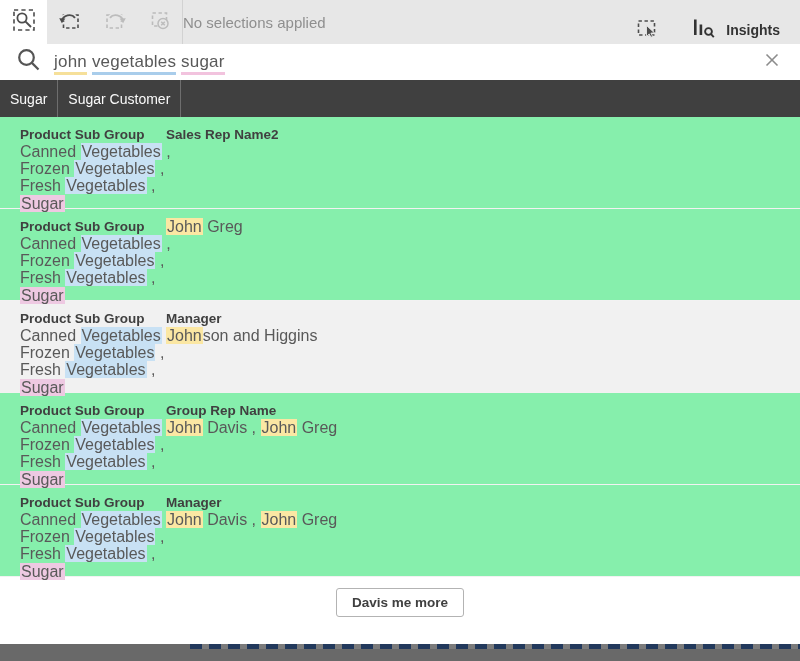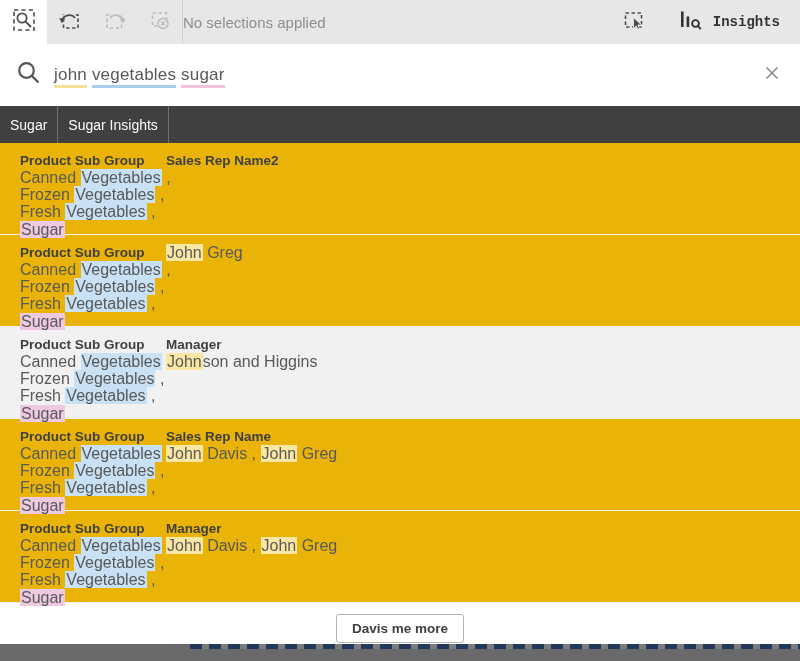--- a/index.html
+++ b/index.html
@@ -7,34 +7,34 @@
   body {
     width:800px; height:661px; overflow:hidden; position:relative;
     font-family:"Liberation Sans", sans-serif; background:#ffffff;
   }
   
   .toolbar { height:44px; background:#e7e7e7; display:flex; align-items:stretch; }
   .tb-btn { width:45px; display:flex; align-items:center; justify-content:center; cursor:pointer; }
   .tb-btn.active { width:47px; background:#ffffff; }
   .tb-divider { width:1px; background:#d2d2d2; }
   .tb-status { display:flex; align-items:center; font-size:15px; color:#8f8f8f; flex:1; }
-  .tb-right { display:flex; align-items:center;font-family:Liberation Mono, monospace; }
+  .tb-right { display:flex; align-items:flex-end; }
   .tb-insights { display:flex; align-items:center; gap:8px; padding:0 20px; cursor:pointer; }
   .tb-insights .lbl { font-size:14px; font-weight:bold; color:#333333; }
   
-  .search-bar { height:62px; background:#ffffff; display:flex; align-items:center; padding:0 16px;border-radius:16px; }
+  .search-bar { height:36px; background:#ffffff; display:flex; align-items:center; padding:0 16px;border-radius:16px; }
   .search-terms { margin-left:12px; font-size:17px; color:#595959; letter-spacing:0.2px; }
   .term { border-bottom:3px solid transparent; padding-bottom:1px; }
   .search-clear { margin-left:auto; display:flex; align-items:center; padding:4px; cursor:pointer; }
   
   .suggestion-bar { height:37px; background:#404040; display:flex; align-items:stretch; }
   .tab { display:flex; align-items:center; padding:0 10px; color:#fafafa; font-size:14px;
          border-right:1px solid #6e6e6e; cursor:pointer; white-space:nowrap; }
   
-  .results { background:#eab308; }
+  .results { background:#86efac; }
   .row { display:flex; height:92px; padding:9px 0 0 20px; border-bottom:1px solid #f2f2f2; cursor:pointer; }
   .row.hovered { background:#f1f1f1; }
   .col1 { width:146px; }
   .col2 { flex:1; }
   .hdr { font-weight:bold; color:#404040; font-size:13.5px; line-height:17px; }
   .line { color:#595959; font-size:16px; line-height:17.2px; white-space:nowrap; }
   .hl { padding:0 1px; }
   
   .show-more-wrap { display:flex; justify-content:center; padding-top:11px; background:#ffffff; }
   .show-more { background:#ffffff; border:1px solid #b3b3b3; border-radius:3px; padding:6px 15px;
@@ -128,21 +128,21 @@
       <svg width="16" height="16" viewBox="0 0 16 16">
         <line x1="2.5" y1="2.5" x2="13.5" y2="13.5" stroke="#8c8c8c" stroke-width="1.6"></line>
         <line x1="13.5" y1="2.5" x2="2.5" y2="13.5" stroke="#8c8c8c" stroke-width="1.6"></line>
       </svg>
     </span>
   </div>
 </div>
 
 <div class="suggestion-bar">
     <div class="tab">Sugar</div>
-    <div class="tab">Sugar Insights</div>
+    <div class="tab">Sugar Customer</div>
   </div>
 
 <div class="results">
     <div class="row">
       <div class="col1">
         <div class="hdr">Product Sub Group</div>
         <div class="line">Canned <span class="hl" style="background: rgb(200, 225, 244);">Vegetables</span> ,</div>
         <div class="line">Frozen <span class="hl" style="background: rgb(200, 225, 244);">Vegetables</span> ,</div>
         <div class="line">Fresh <span class="hl" style="background: rgb(200, 225, 244);">Vegetables</span> ,</div>
         <div class="line"><span class="hl" style="background: rgb(238, 201, 226);">Sugar</span></div>
@@ -178,21 +178,21 @@
     </div>
     <div class="row">
       <div class="col1">
         <div class="hdr">Product Sub Group</div>
         <div class="line">Canned <span class="hl" style="background: rgb(200, 225, 244);">Vegetables</span> ,</div>
         <div class="line">Frozen <span class="hl" style="background: rgb(200, 225, 244);">Vegetables</span> ,</div>
         <div class="line">Fresh <span class="hl" style="background: rgb(200, 225, 244);">Vegetables</span> ,</div>
         <div class="line"><span class="hl" style="background: rgb(238, 201, 226);">Sugar</span></div>
       </div>
       <div class="col2">
-        <div class="hdr">Sales Rep Name</div>
+        <div class="hdr">Group Rep Name</div>
         <div class="line"><span class="hl" style="background: rgb(251, 231, 163);">John</span> Davis , <span class="hl" style="background: rgb(251, 231, 163);">John</span> Greg</div>
       </div>
     </div>
     <div class="row">
       <div class="col1">
         <div class="hdr">Product Sub Group</div>
         <div class="line">Canned <span class="hl" style="background: rgb(200, 225, 244);">Vegetables</span> ,</div>
         <div class="line">Frozen <span class="hl" style="background: rgb(200, 225, 244);">Vegetables</span> ,</div>
         <div class="line">Fresh <span class="hl" style="background: rgb(200, 225, 244);">Vegetables</span> ,</div>
         <div class="line"><span class="hl" style="background: rgb(238, 201, 226);">Sugar</span></div>

